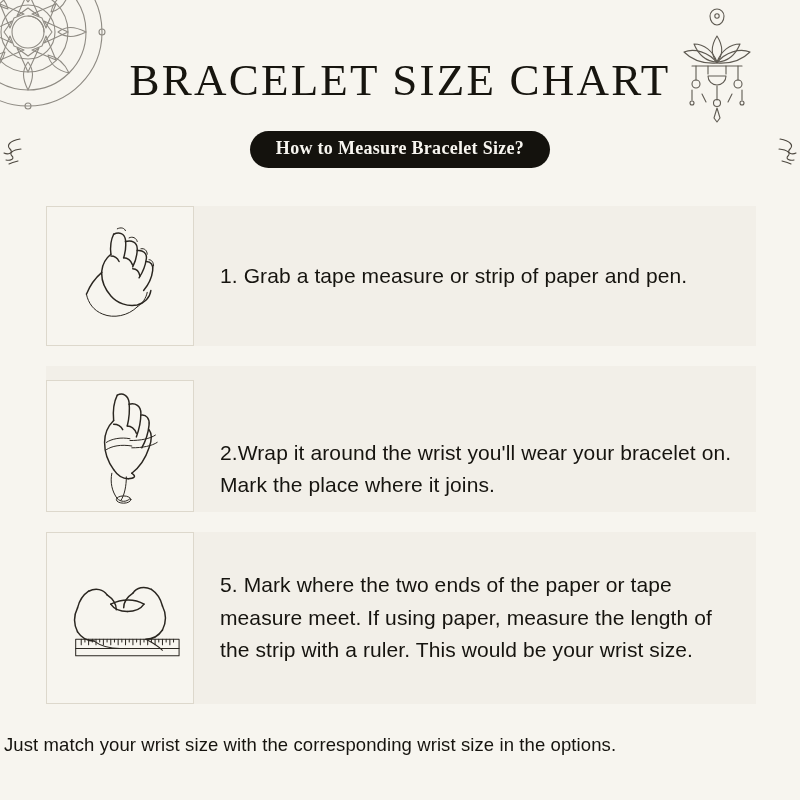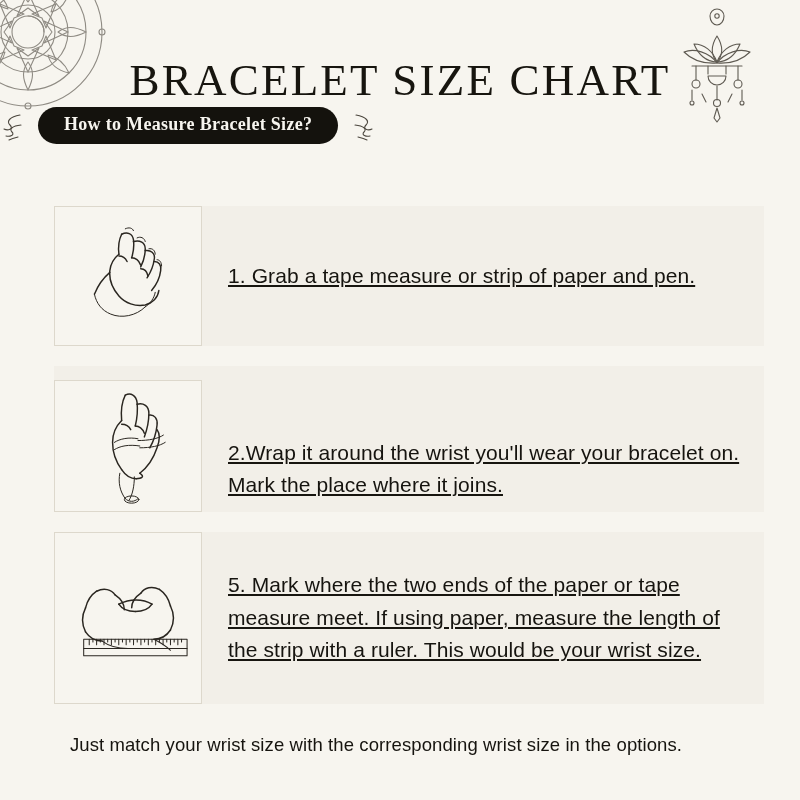--- a/index.html
+++ b/index.html
@@ -52,26 +52,26 @@
     font-family: "Liberation Serif", serif;
     font-size: 45px;
     letter-spacing: 2.2px;
     font-weight: 400;
     color: #17150f;
     white-space: nowrap;
   }
 
   .subtitle-row {
     position: absolute;
-    top: 107px;
+    top: 131px;
     left: 0;
     width: 800px;
     display: flex;
     align-items: center;
-    justify-content: flex-start;
+    justify-content: space-between;
     gap: 12px;
   }
 
   .flourish {
     width: 26px;
     height: 30px;
     opacity: 0.9;
   }
 
   .subtitle-pill {
@@ -83,23 +83,22 @@
     font-size: 18px;
     font-weight: 700;
     letter-spacing: 0.3px;
     white-space: nowrap;
   }
 
   
   .steps {
     position: absolute;
     top: 206px;
-    left: 8px;
+    left: 0;
     width: 692px;
-    text-decoration: underline;
   }
 
   .step {
     position: relative;
     display: flex;
     align-items: stretch;
     background: #f2efe8;
     margin-bottom: 20px;
     width: 710px;
     margin-left: 46px;
@@ -127,23 +126,22 @@
     letter-spacing: 0.1px;
   }
 
   .step-1 { height: 140px; }
   .step-2 { height: 146px; align-items: flex-end; }
   .step-3 { height: 172px; }
 
   .footer-note {
     position: absolute;
     bottom: 44px;
-    left: 12px;
+    left: 4px;
     width: 728px;
-    text-align: center;
     font-size: 18.5px;
     color: #16140f;
     letter-spacing: 0.1px;
   }
 
   svg { display: block; }
   .ln { fill: none; stroke: #2a2620; stroke-width: 1.6; stroke-linecap: round; stroke-linejoin: round; }
   .ln-thin { fill: none; stroke: #2a2620; stroke-width: 1.1; stroke-linecap: round; stroke-linejoin: round; }
   .deco { fill: none; stroke: #3a352c; stroke-width: 1.1; stroke-linecap: round; stroke-linejoin: round; }
 </style>

